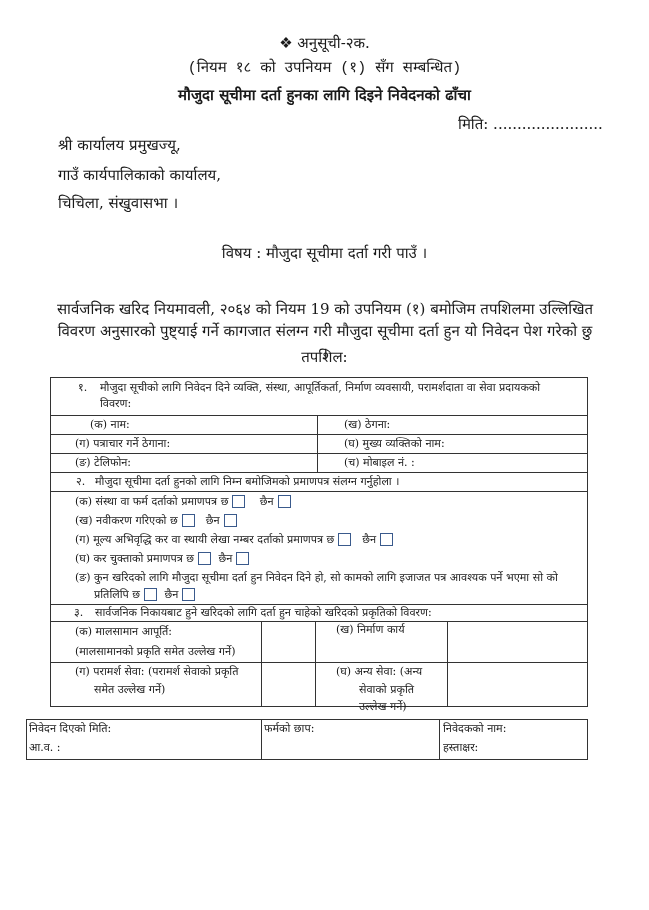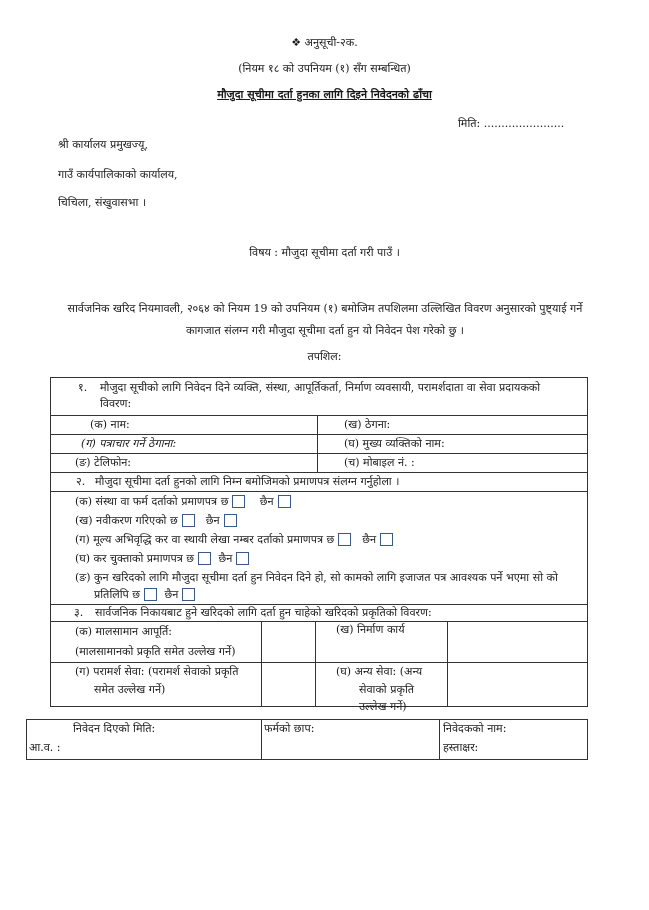--- a/index.html
+++ b/index.html
@@ -2,26 +2,26 @@
 <html><head>
   <meta charset="utf-8">
   <style>
     html, body { margin: 0; padding: 0; }
     body {
       width: 649px; height: 910px; background: #ffffff; position: relative;
       font-family: "DejaVu Serif", "Liberation Serif", serif; color: #1a1a1a;
       overflow: hidden;
     }
     .abs { position: absolute; text-align: center; }
-    .txt { font-size: 11px; line-height: 14px; white-space: nowrap; }
+    .txt { font-size: 15px; line-height: 14px; white-space: nowrap; }
     .center { text-align: center; }
     .title1 { top: 36px; left: 0; width: 649px; }
-    .title2 { top: 62px; left: 0; width: 649px; }
+    .title2 { top: 62px; left: 0; width: 649px; font-family: Liberation Mono, monospace; }
     .title3 { top: 88px; left: 0; width: 649px; }
-    .title3 span { text-decoration: underline; font-weight: bold; }
+    .title3 span { font-weight: bold; }
     .date-line { top: 117px; left: 458px; }
     .addr1 { top: 138px; left: 58px; }
     .addr2 { top: 168px; left: 58px; }
     .addr3 { top: 196px; left: 58px; }
     .subject { top: 246px; left: 0; width: 649px; }
     .para { top: 298px; left: 55px; width: 540px; white-space: normal; line-height: 22px; }
     .tapashil { top: 350px; left: 0; width: 649px; }
 
     .box { position: absolute; border: 1px solid #333; box-sizing: border-box; }
     .hline { position: absolute; height: 0; border-top: 1px solid #333; }
@@ -56,21 +56,21 @@
   <div class="box" style="left:50px; top:377px; width:538px; height:330px;"></div>
 
   <div class="cell" style="left:78px; top:381px;">१.</div>
   <div class="cell" style="left:100px; top:381px;">मौजुदा सूचीको लागि निवेदन दिने व्यक्ति, संस्था, आपूर्तिकर्ता, निर्माण व्यवसायी, परामर्शदाता वा सेवा प्रदायकको</div>
   <div class="cell" style="left:100px; top:397px;">विवरण:</div>
   <div class="hline" style="left:50px; top:415px; width:538px;"></div>
 
   <div class="cell" style="left:90px; top:418px;">(क) नाम:</div>
   <div class="cell" style="left:344px; top:418px;text-align:center;">(ख) ठेगना:</div>
   <div class="hline" style="left:50px; top:434px; width:538px;"></div>
-  <div class="cell" style="left:81px; top:437px;font-style:italic;">(ग)  पत्राचार गर्ने ठेगाना:</div>
+  <div class="cell" style="left:75px; top:437px;">(ग)  पत्राचार गर्ने ठेगाना:</div>
   <div class="cell" style="left:344px; top:437px;">(घ)  मुख्य व्यक्तिको नाम:</div>
   <div class="hline" style="left:50px; top:453px; width:538px;"></div>
   <div class="cell" style="left:75px; top:456px;text-align:right;">(ङ) टेलिफोन:</div>
   <div class="cell" style="left:344px; top:456px;">(च)  मोबाइल नं. :</div>
   <div class="vline" style="left:317px; top:415px; height:57px;"></div>
   <div class="hline" style="left:50px; top:472px; width:538px;"></div>
 
   <div class="cell" style="left:76px; top:475px;">२.</div>
   <div class="cell" style="left:95px; top:475px;">मौजुदा सूचीमा दर्ता हुनको लागि निम्न बमोजिमको प्रमाणपत्र संलग्न गर्नुहोला ।</div>
   <div class="hline" style="left:50px; top:491px; width:538px;"></div>
@@ -124,18 +124,18 @@
 
   <div style="position:absolute; left:262px; top:622px; width:52px; height:39px;"></div>
   <div style="position:absolute; left:448px; top:622px; width:139px; height:39px;"></div>
   <div style="position:absolute; left:262px; top:663px; width:52px; height:43px;"></div>
   <div style="position:absolute; left:448px; top:663px; width:139px; height:43px;"></div>
 
   <div class="box" style="left:26px; top:719px; width:562px; height:41px; border-top:none;"></div>
   <div class="hline" style="left:26px; top:719px; width:562px;"></div>
   <div class="vline" style="left:261px; top:719px; height:41px;"></div>
   <div class="vline" style="left:439px; top:719px; height:41px;"></div>
-  <div class="cell" style="left:29px; top:722px;margin-left:44px;">निवेदन दिएको मिति:</div>
+  <div class="cell" style="left:29px; top:722px;">निवेदन दिएको मिति:</div>
   <div class="cell" style="left:29px; top:741px;">आ.व. :</div>
   <div class="cell" style="left:264px; top:722px;">फर्मको छाप:</div>
   <div class="cell" style="left:443px; top:722px;">निवेदकको नाम:</div>
   <div class="cell" style="left:443px; top:741px;">हस्ताक्षर:</div>
 </div>
 
 </body></html>

